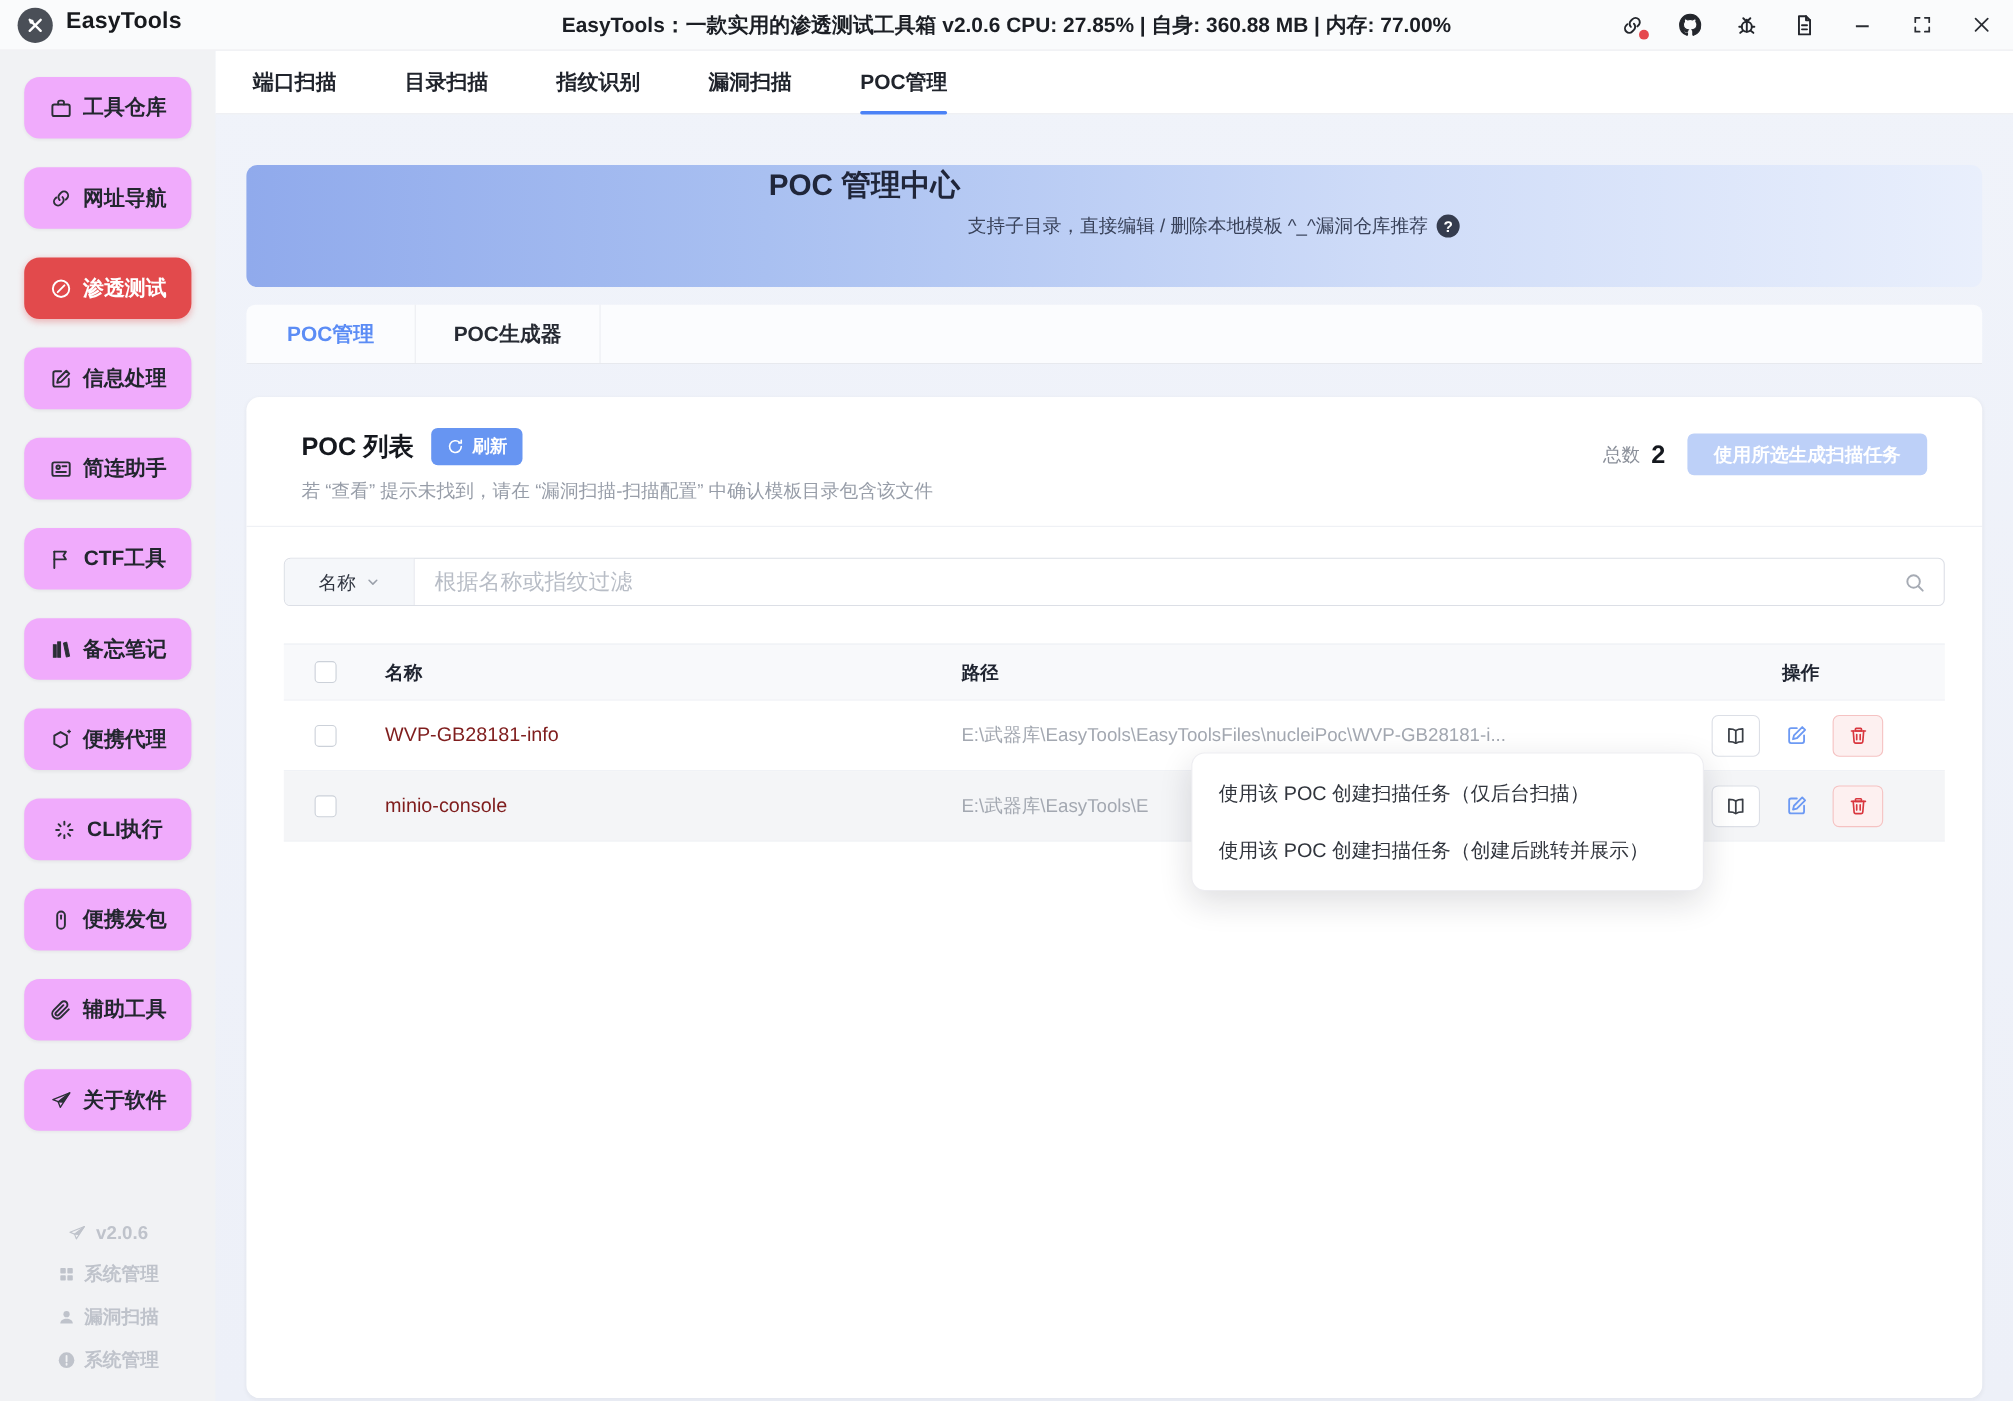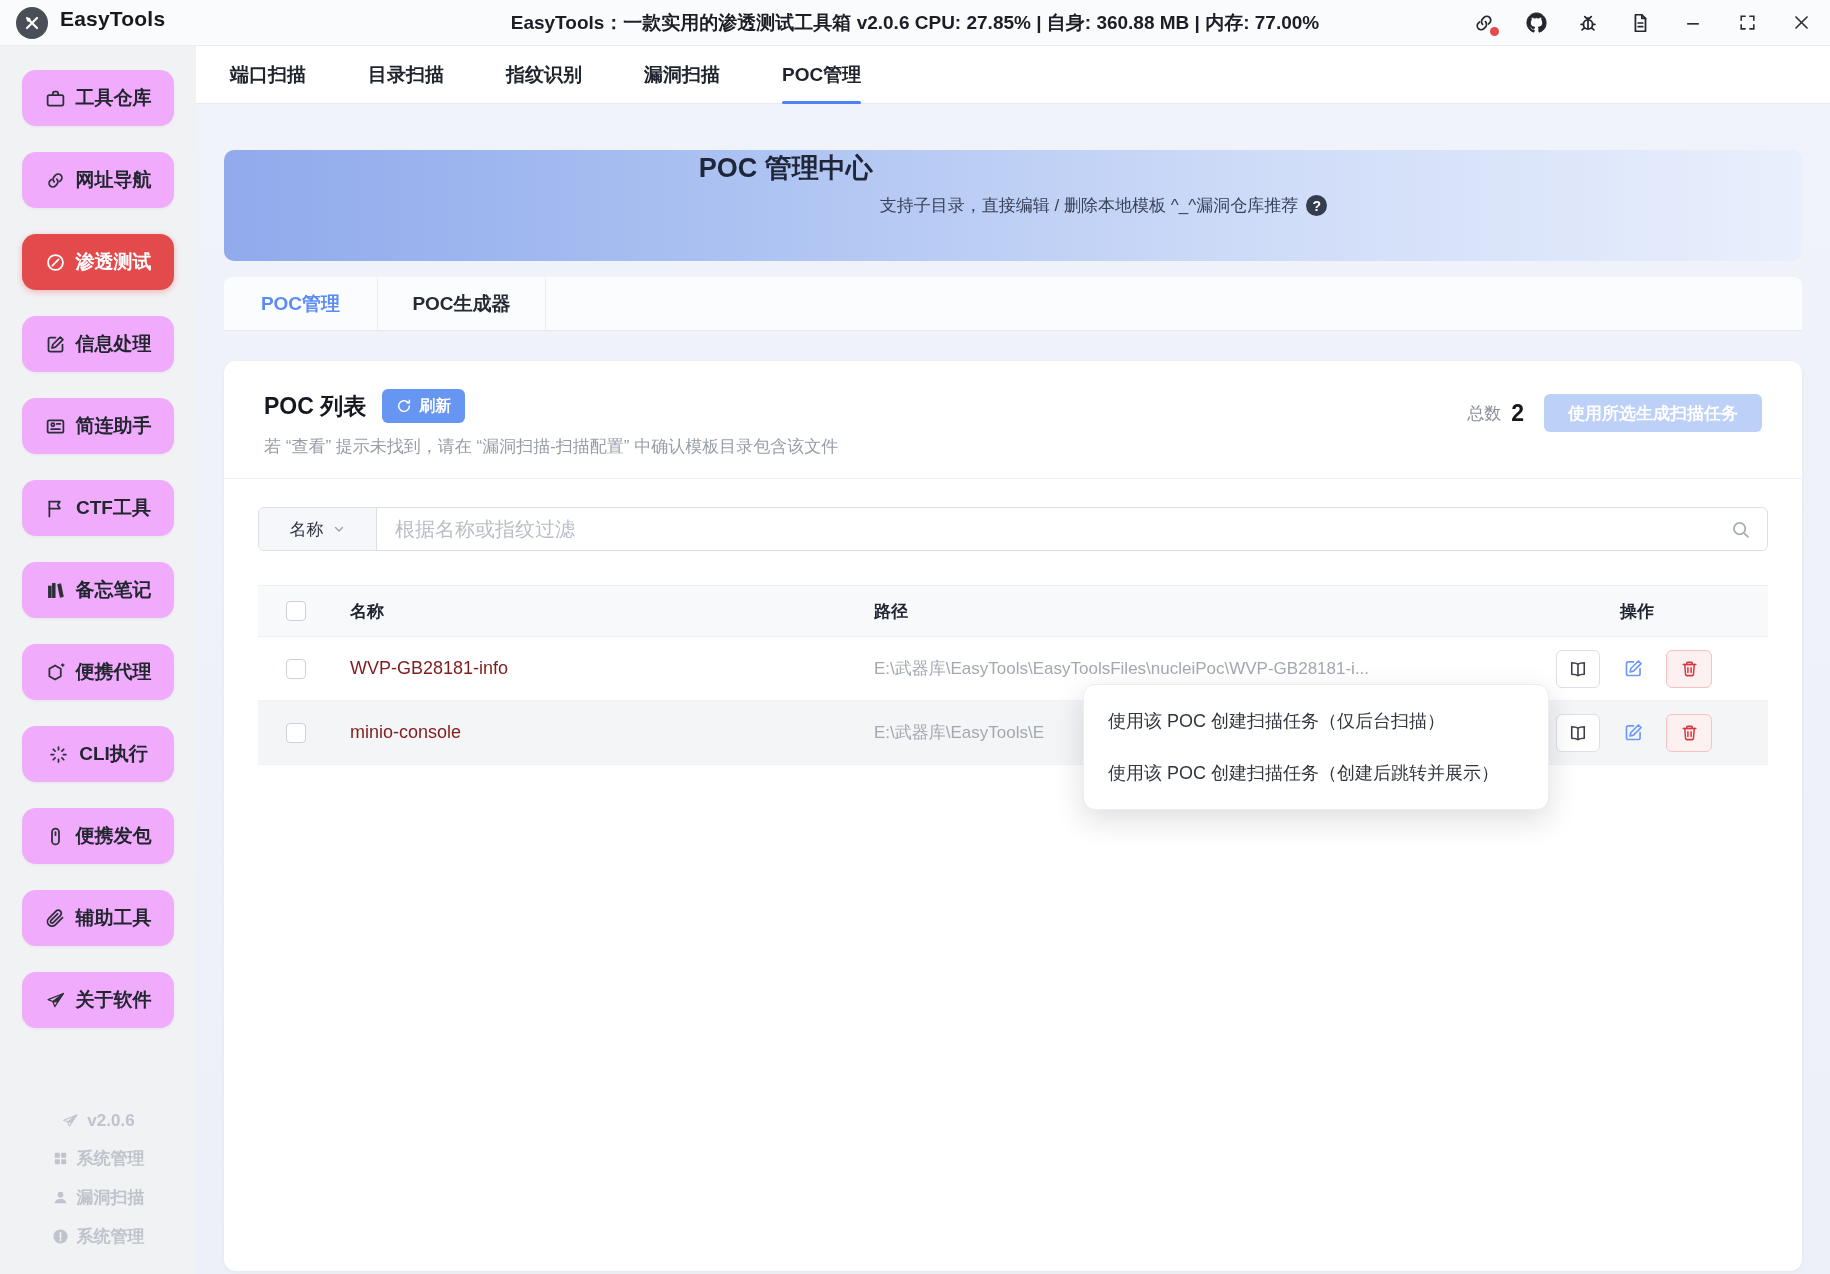--- a/index.html
+++ b/index.html
@@ -51,21 +51,21 @@
               display:inline-flex; align-items:center; justify-content:center; }
 
   .subtabs { width:1578px; height:54px; margin-top:16px; background:#fbfcfe; border-bottom:1px solid #e7e9ee; display:flex; border-radius:8px 8px 0 0; }
   .subtab { width:154px; display:flex; align-items:center; justify-content:center; font-size:19px; font-weight:600; color:#262a33;
             border-right:1px solid #ebedf2; cursor:pointer; }
   .subtab + .subtab { width:168px; }
   .subtab.active { color:#5b8cf5; }
 
   .card { width:1578px; height:910px; margin-top:30px; background:#ffffff; border-radius:12px; box-shadow:0 1px 4px rgba(31,35,41,.05); }
 
-  .card-header { display:flex; justify-content:space-between; padding:28px 40px 20px; border-bottom:1px solid #eef0f4; }
+  .card-header { display:flex; justify-content:space-between; padding:28px 50px 20px; border-bottom:1px solid #eef0f4; }
   .title-row { display:flex; align-items:center; gap:16px; }
   .card-title { font-size:23px; font-weight:800; color:#15181e; }
   .refresh-btn { height:34px; padding:0 14px; border:none; border-radius:6px; background:#6795f2; color:#fff; font-size:16px; font-weight:600;
                  display:inline-flex; align-items:center; gap:7px; cursor:pointer; font-family:inherit; }
   .refresh-btn svg { stroke:#fff; }
   .hint { margin-top:12px; font-size:17px; color:#979da8; }
   .header-right { display:flex; align-items:center; margin-top:4px; height:40px; }
   .total-label { font-size:17px; color:#8a8f99; }
   .total-value { font-size:23px; font-weight:800; color:#15181e; margin:0 20px 0 10px; }
   .gen-btn { height:38px; padding:0 24px; border:none; border-radius:6px; background:#bdd0f8; color:#ffffff; font-size:17px; font-weight:600;

